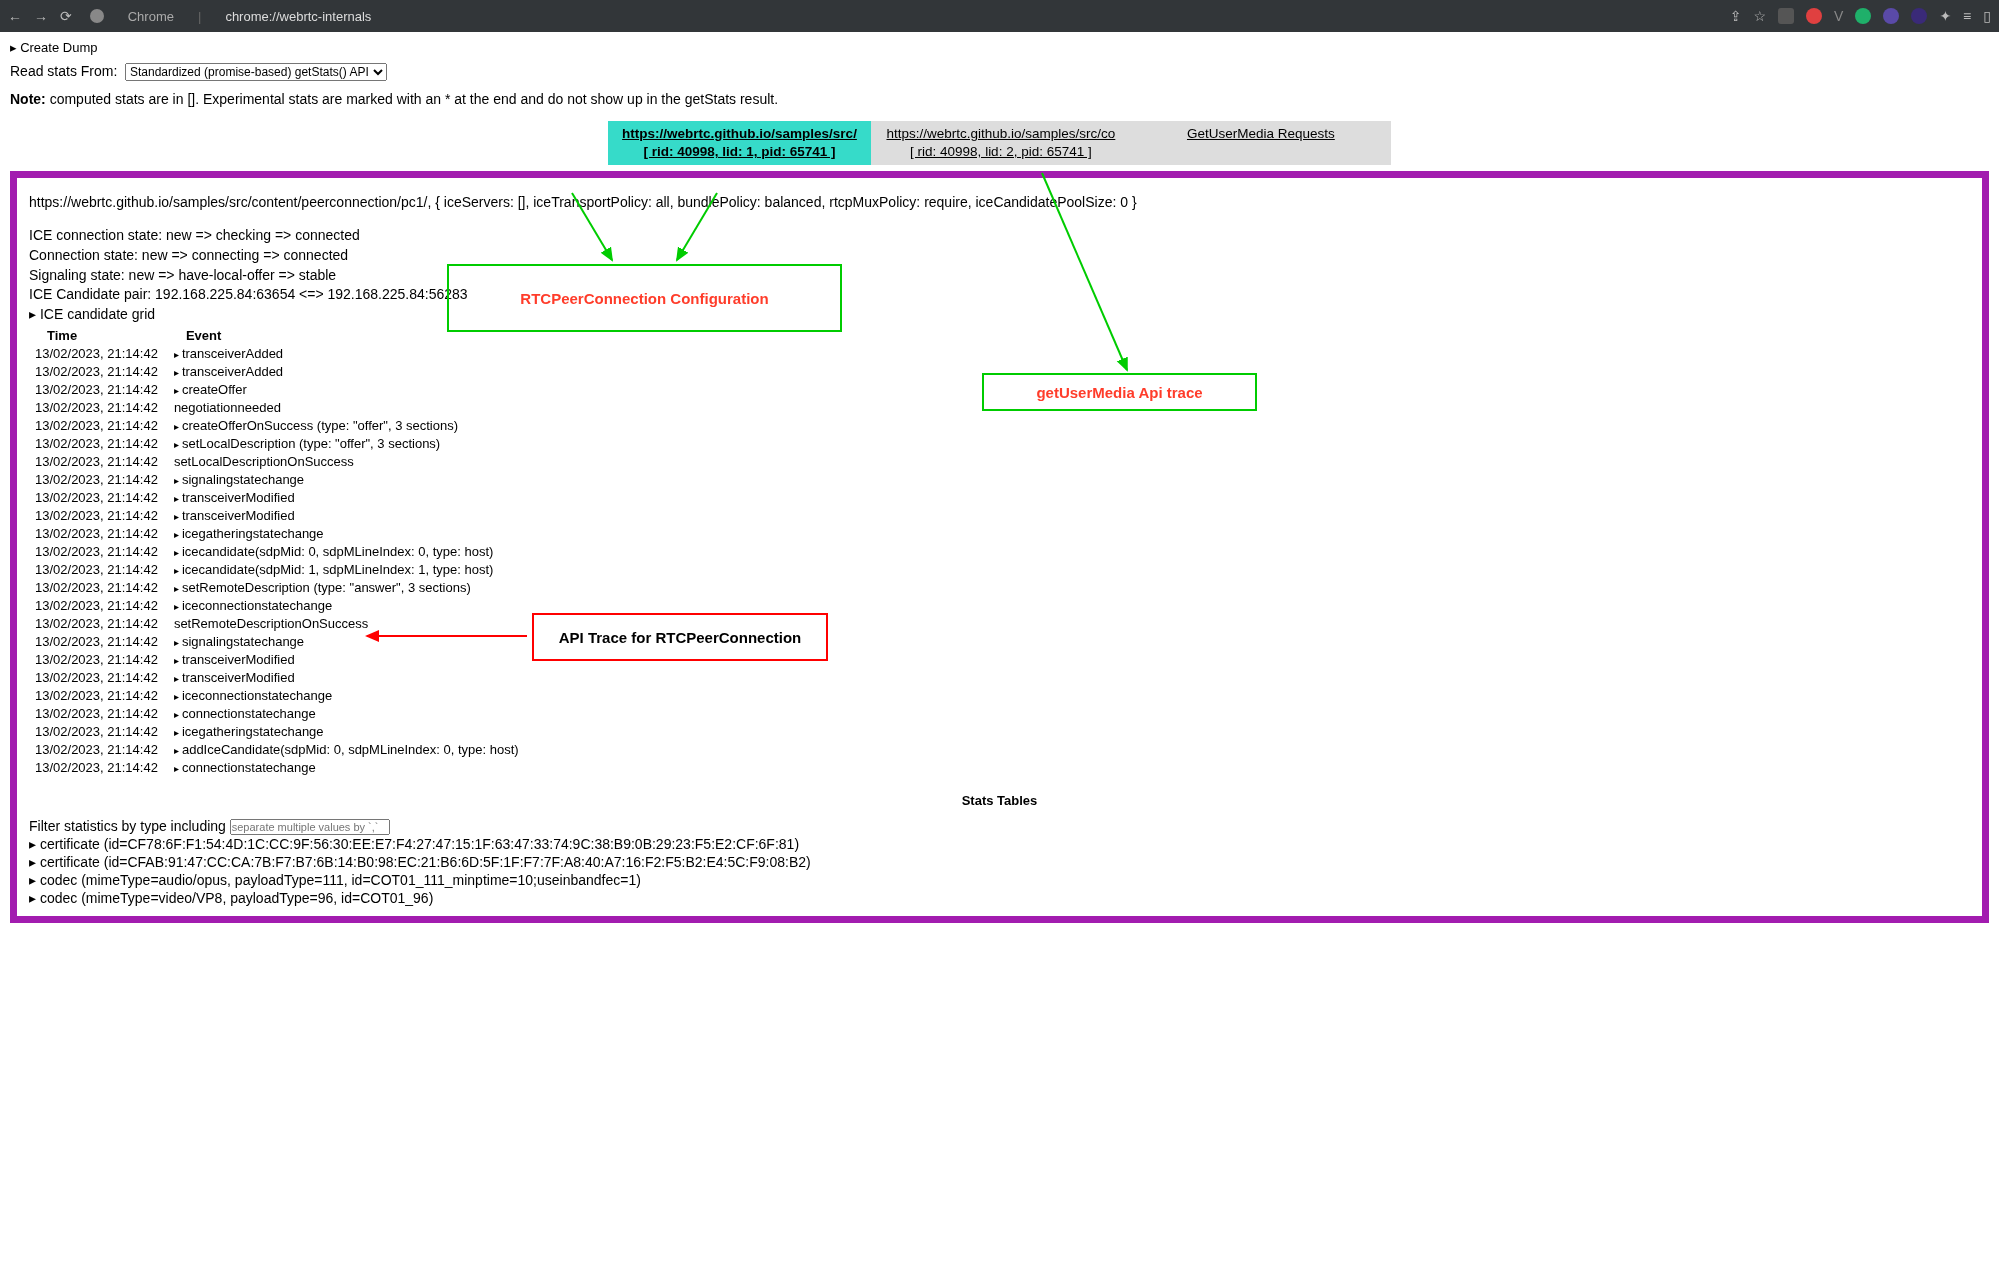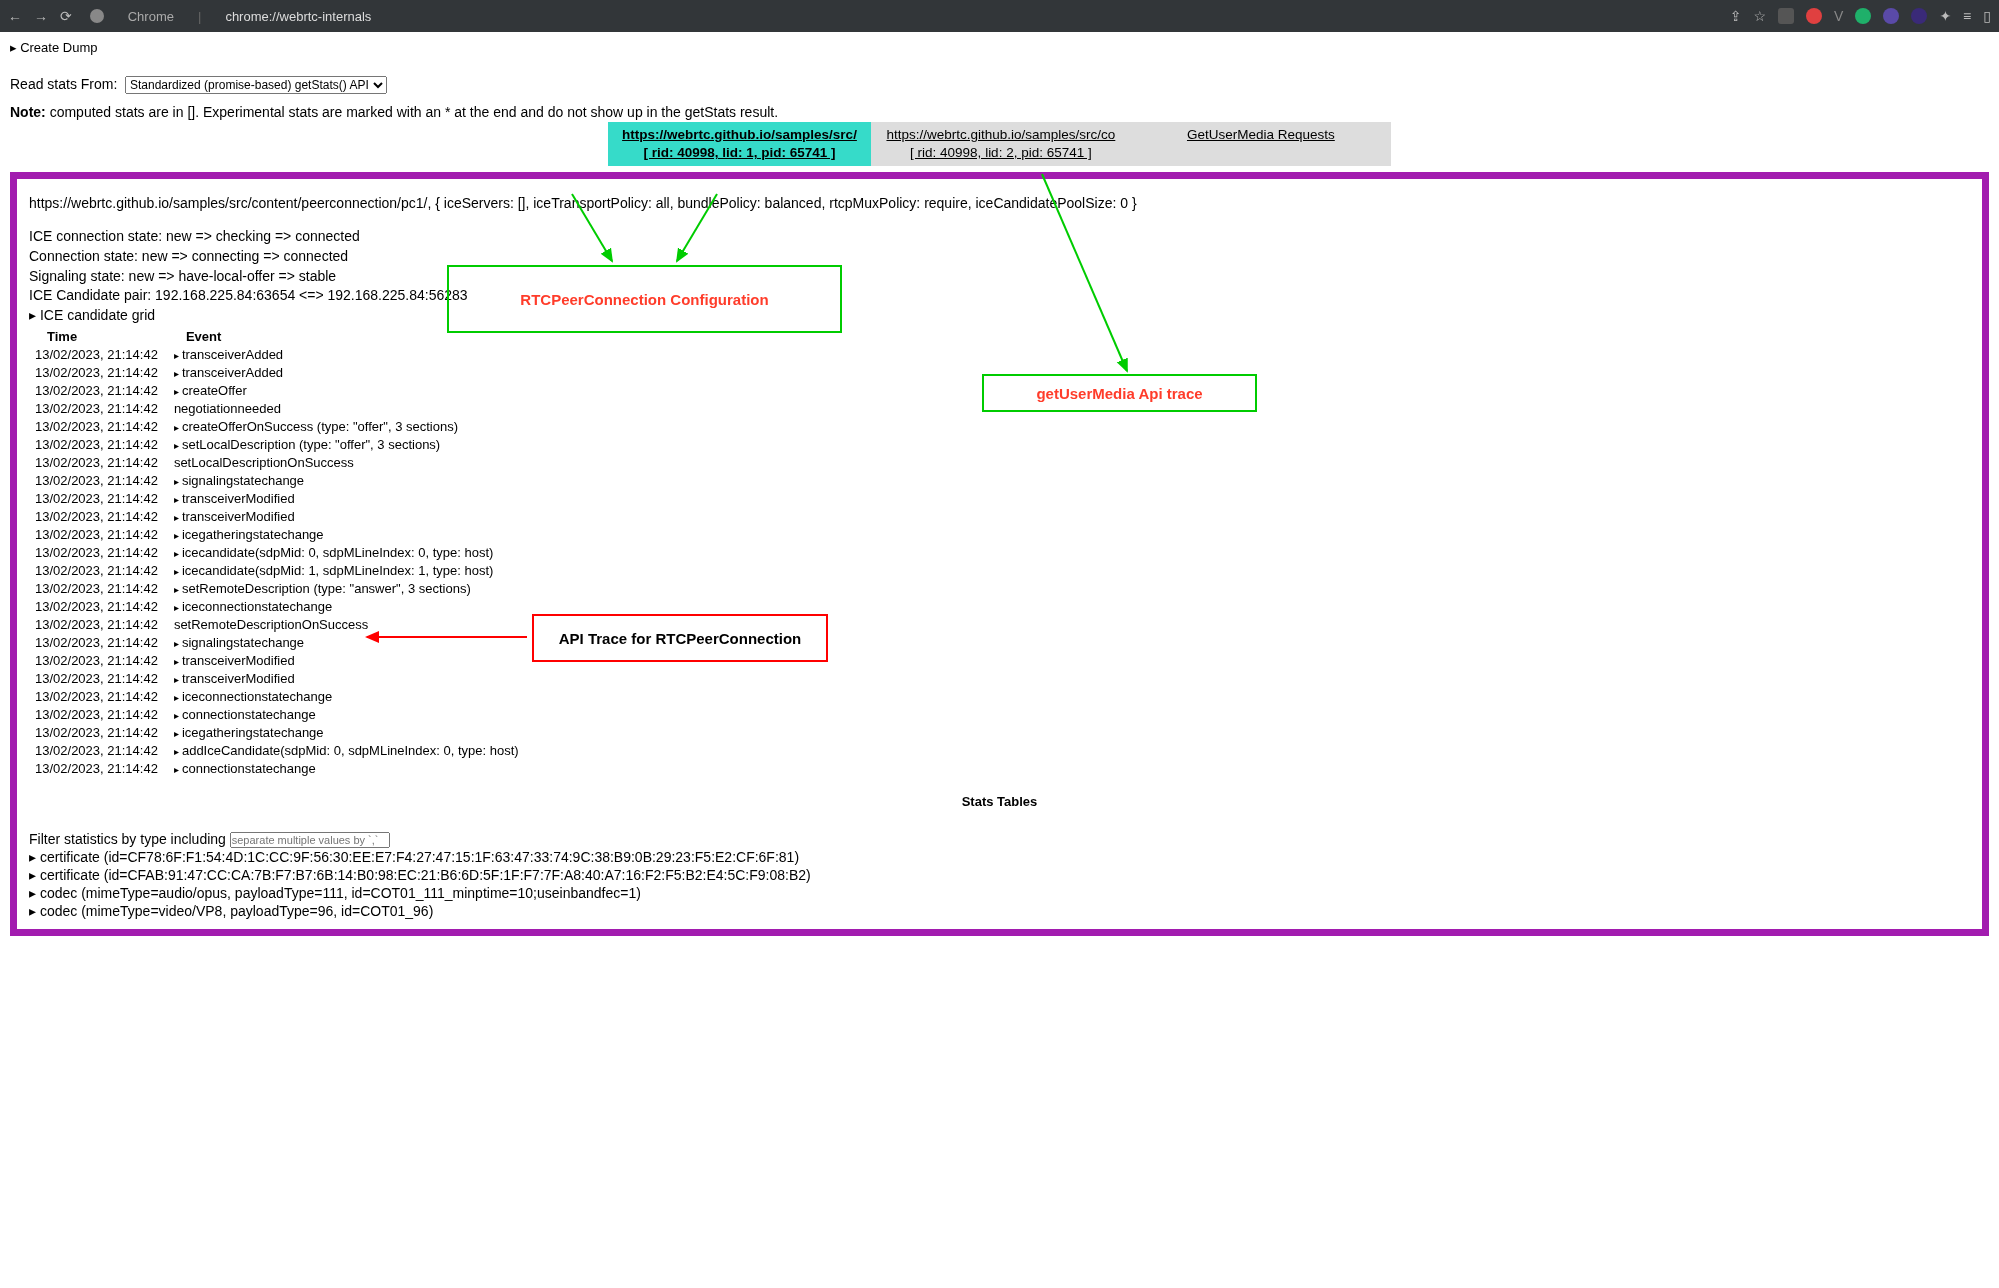--- a/index.html
+++ b/index.html
@@ -20,25 +20,25 @@
 .browser-bar .url-area { display: flex; align-items: center; gap: 24px; margin-left: 8px; }
 .browser-bar .chrome-logo { width: 14px; height: 14px; border-radius: 50%; background: #888; display:inline-block;}
 .browser-bar .chrome-label { color: #aaa; font-size: 13px; }
 .browser-bar .divider { color: #666; }
 .browser-bar .url-text { color: #ddd; font-size: 13px; }
 .browser-bar .right-icons { margin-left: auto; display: flex; gap: 12px; align-items: center; }
 .ext-icon { width: 16px; height: 16px; border-radius: 3px; display: inline-block; }
 
 
 .page { padding: 8px 10px; }
-.create-dump { font-size: 13px; margin-bottom: 21px; cursor: pointer;}
+.create-dump { font-size: 13px; margin-bottom: 8px; cursor: pointer;}
 .read-stats-row { margin-bottom: 8px; }
 .read-stats-row label { font-size: 14px; }
 .read-stats-row select { font-size: 12px; margin-left: 4px; }
-.note { font-size: 14px; margin: 10px 0 2px 0; }
+.note { font-size: 14px; margin: 10px 0 14px 0; }
 .note b { font-weight: bold; }
 
 
 .tabs { display: flex; justify-content: center; gap: 0; }
 .tab {
   padding: 4px 14px;
   background: #ddd;
   font-size: 13.5px;
   text-align: center;
   text-decoration: underline;
@@ -77,21 +77,21 @@
   align-items: center;
   justify-content: center;
   font-weight: bold;
   pointer-events: none;
 }
 .annot-box.green { border-color: #00cc00; color: #ff3c2a; font-size: 15px; }
 .annot-box.red { border-color: #ff0000; color: #000; font-size: 15px; }
 .annot-arrow { position: absolute; pointer-events: none; }
 
 
-.stats-title { text-align: center; font-weight: bold; font-size: 13px; margin: 16px 0 22px; }
+.stats-title { text-align: center; font-weight: bold; font-size: 13px; margin: 16px 0 10px; }
 .filter-row { font-size: 14px; }
 .filter-row input { font-size: 11px; width: 160px; color: #888; }
 .stat-line { font-size: 14px; line-height: 1.3; }
 
 svg.arrow { overflow: visible; }
 </style>
 </head>
 <body>
 
 <div class="browser-bar">

